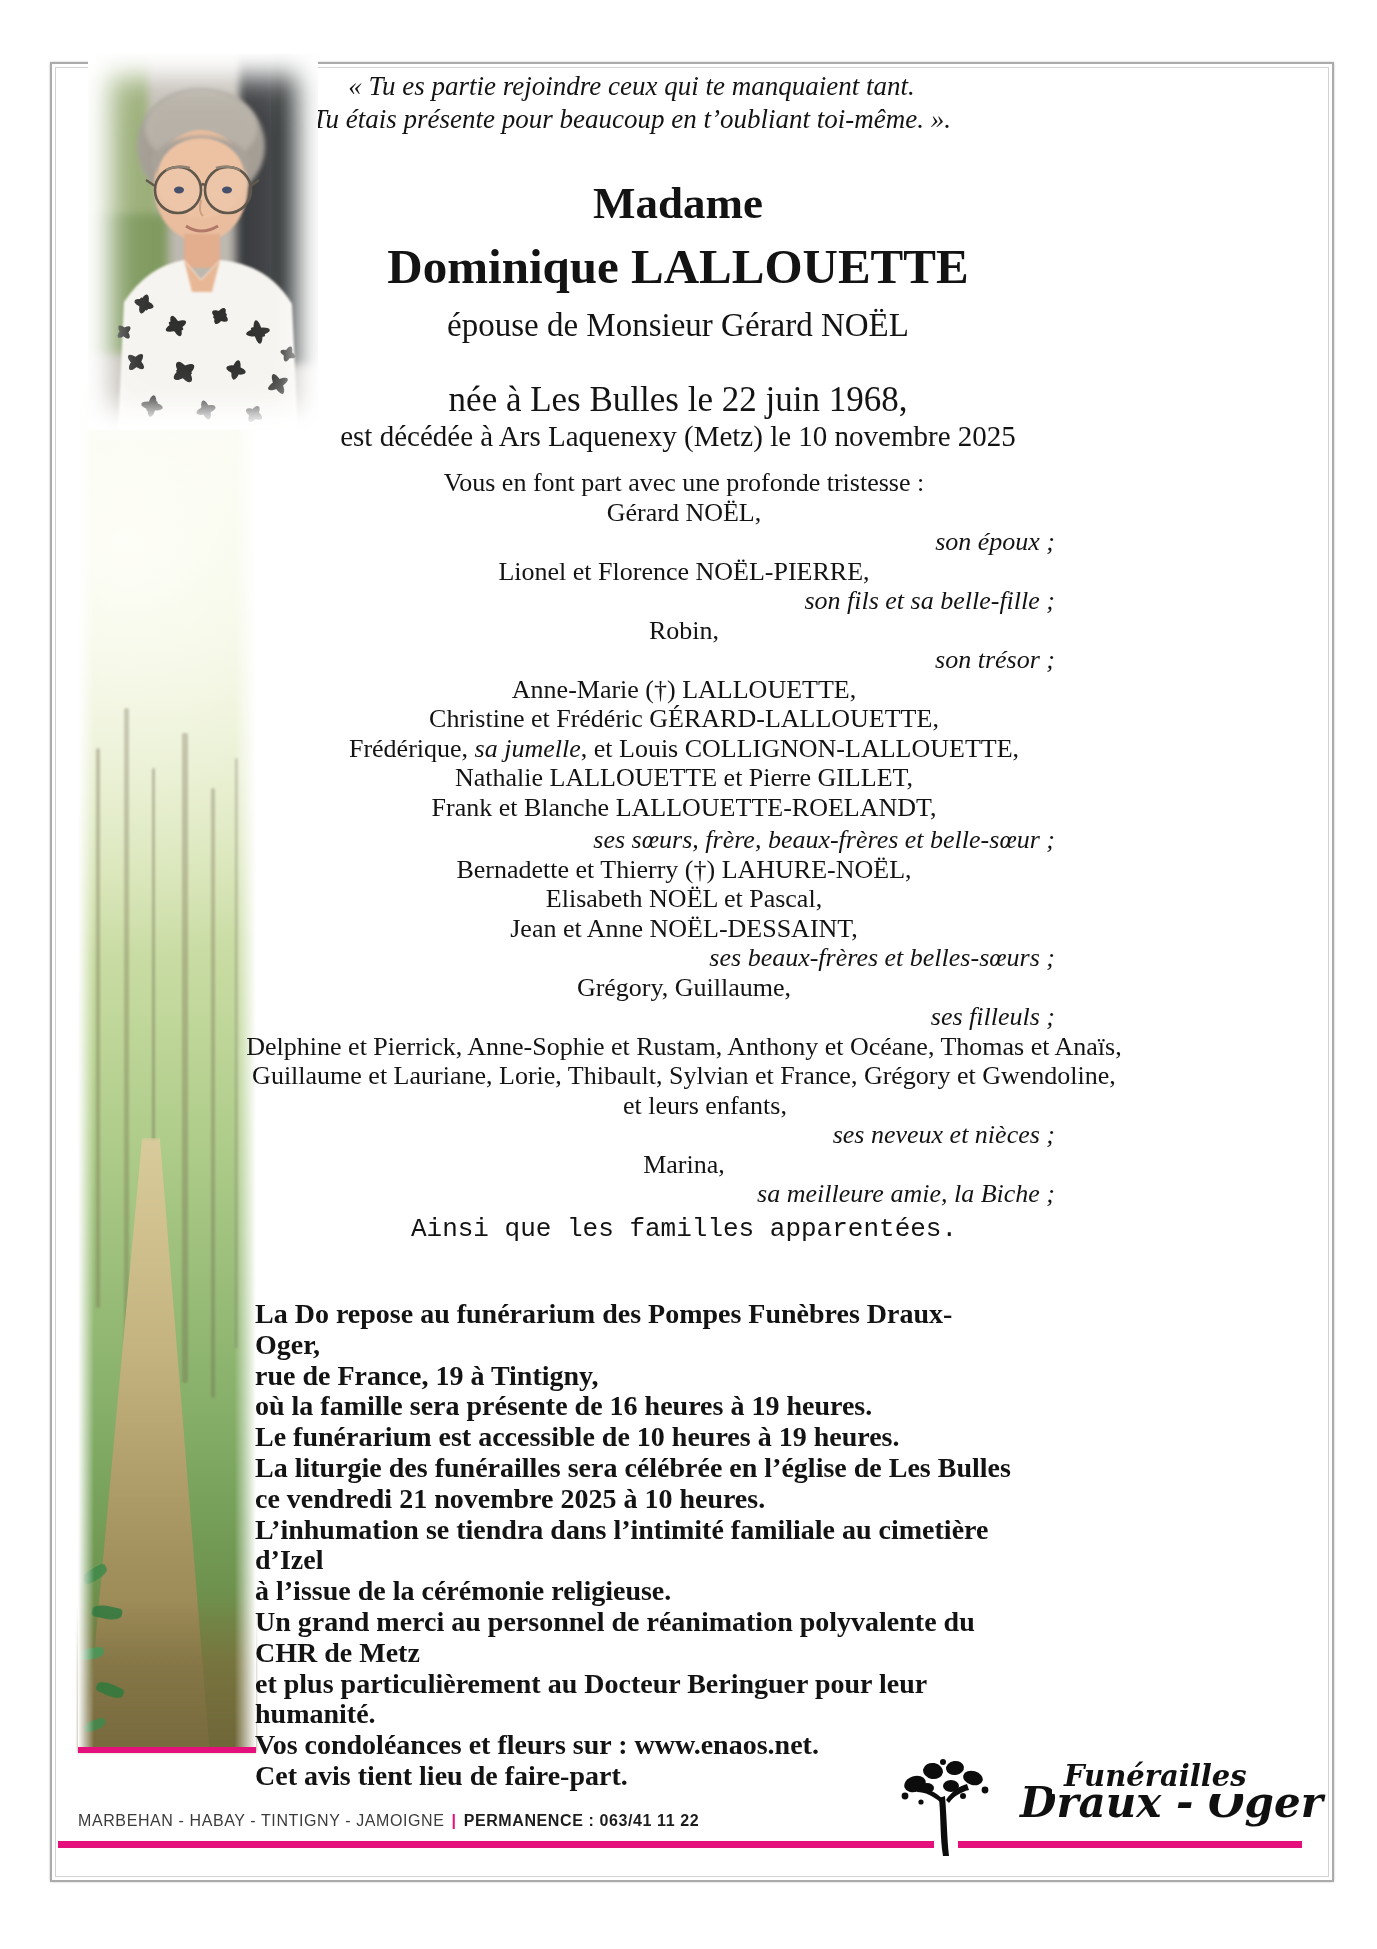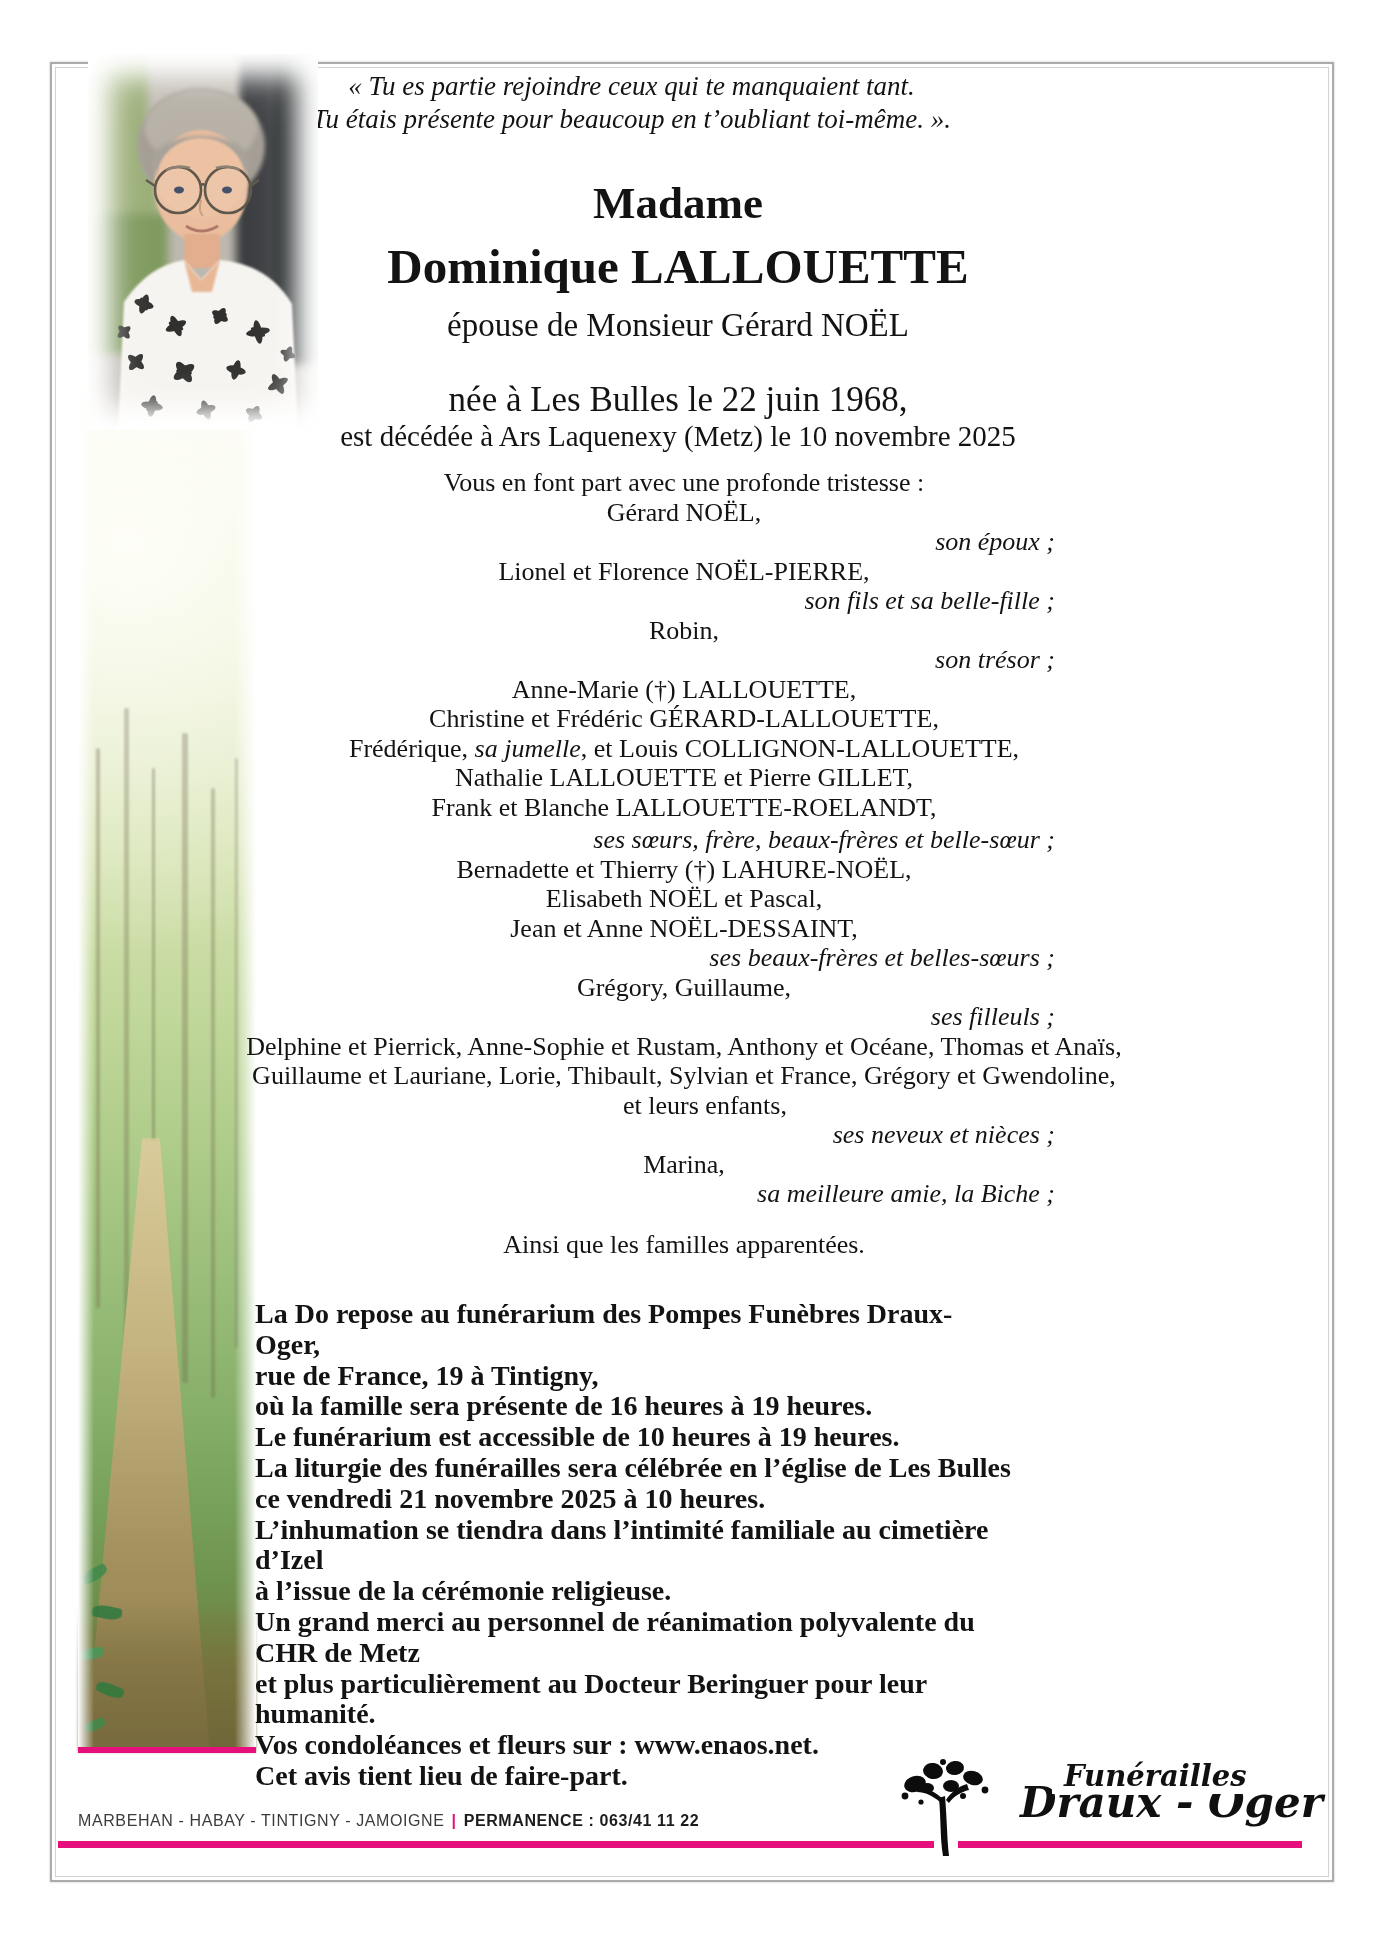--- a/index.html
+++ b/index.html
@@ -59,21 +59,21 @@
   .deceased{font-size:49px;font-weight:bold;line-height:66px;}
   .spouse{font-size:33px;line-height:50px;}
   .birth{font-size:35px;line-height:36px;margin-top:32px;}
   .death{font-size:29px;line-height:36px;}
 
   
   .family{position:absolute;left:228px;top:468px;width:912px;font-size:26px;}
   .fl{height:29.5px;line-height:29.5px;white-space:nowrap;text-align:center;}
   .fl.rel{text-align:right;font-style:italic;padding-right:85px;}
   .fl.indent{padding-left:42px;}
-  .mt30{} .mt3{margin-top:3px;} .mt6{margin-top:21px;}
+  .mt30{} .mt3{margin-top:3px;} .mt6{margin-top:6px;font-family:Liberation Mono, monospace;}
 
   
   .notices{position:absolute;left:255px;top:1299px;width:760px;text-align:left;
            font-weight:bold;font-size:28px;line-height:30.8px;}
   .notices p{margin:0;}
   .gap10{margin-top:10px;} .gap29{margin-top:29px;} .gap20{margin-top:20px;}
   .gap13{margin-top:13px;} .gap11{margin-top:11px;}
 
   
   .footer-cities{position:absolute;left:78px;top:1812px;font-family:"Liberation Sans",sans-serif;

